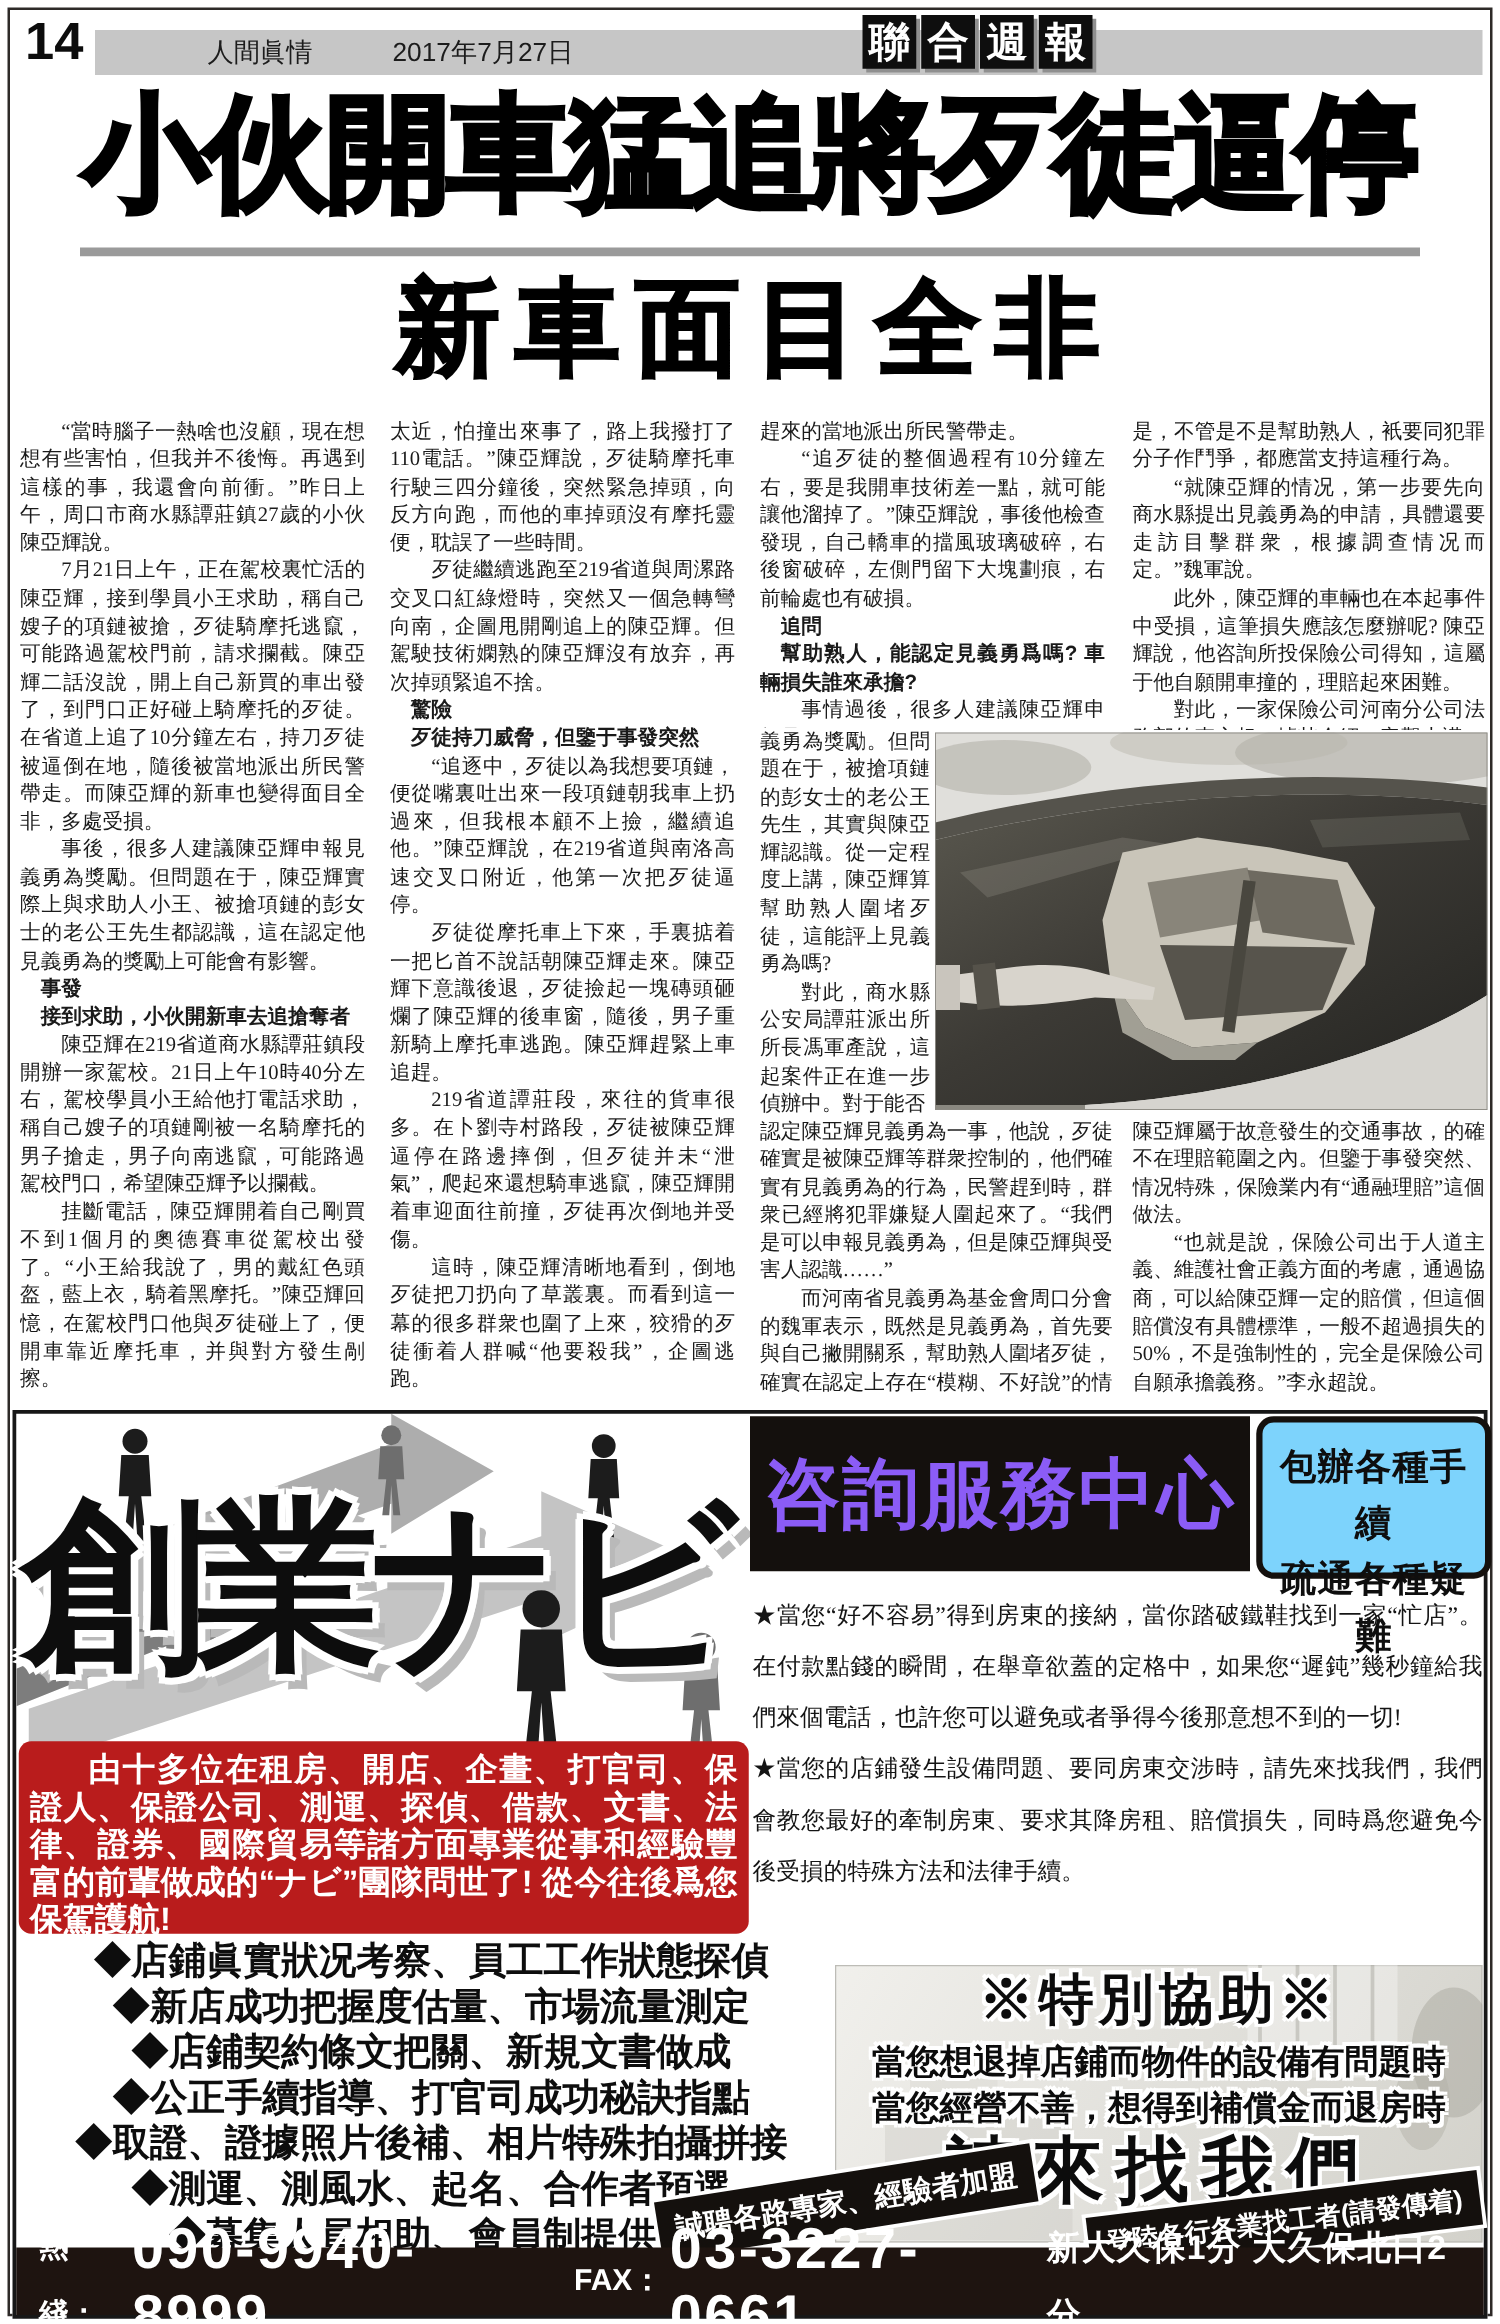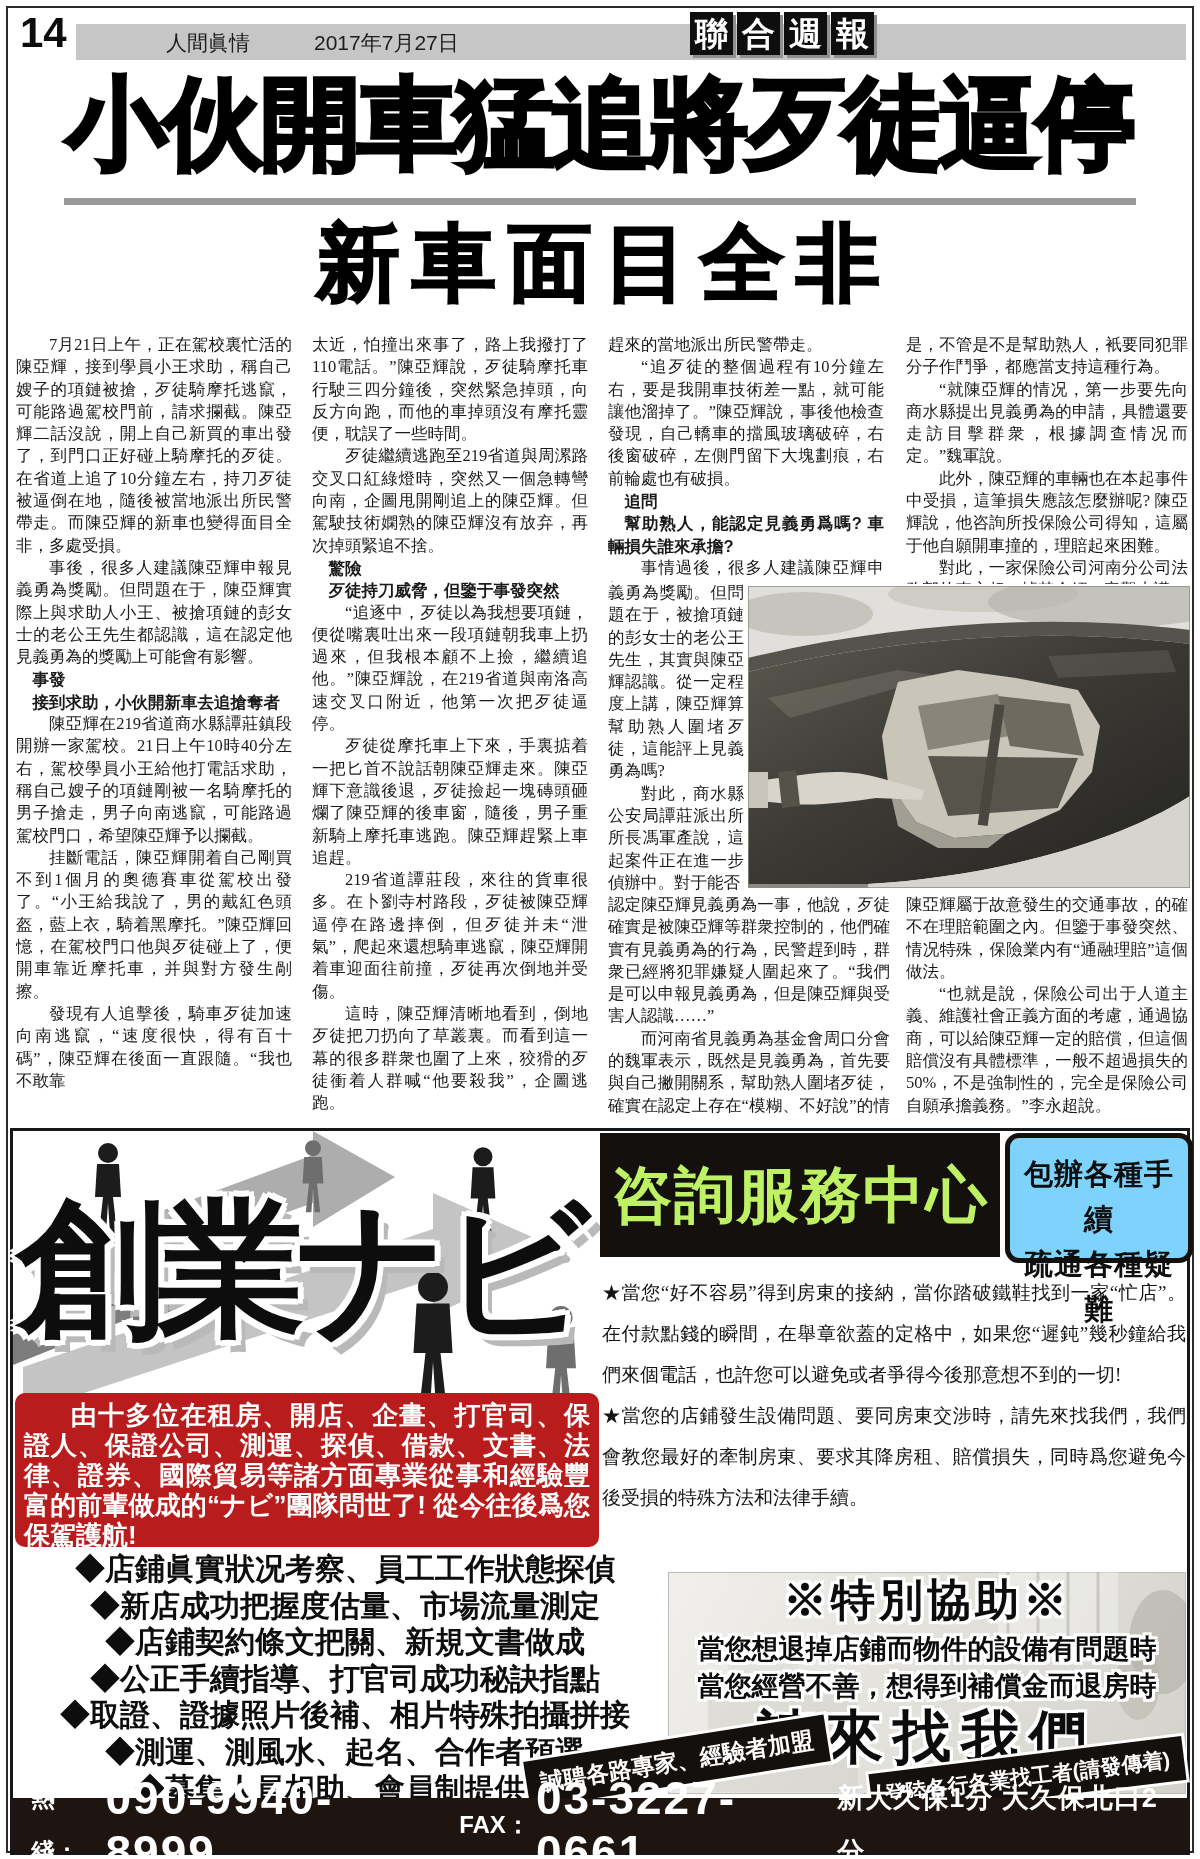--- a/index.html
+++ b/index.html
@@ -47,21 +47,21 @@
 
   
   .ad{position:absolute;left:10px;top:1128px;width:1180px;height:727px;border:3px solid #171717;
       box-sizing:border-box;background:#fff;font-family:"Liberation Sans",sans-serif;}
   .ad-art{position:absolute;left:0;top:0;width:588px;height:268px;overflow:hidden;}
   .brand{position:absolute;left:4px;top:64px;width:585px;margin:0;white-space:nowrap;
          font:900 148px/1 "Liberation Sans",sans-serif;letter-spacing:-8px;color:#0d0d0d;
          text-shadow:-5px -5px 0 #fff,5px -5px 0 #fff,-5px 5px 0 #fff,5px 5px 0 #fff,
                      -6px 0 0 #fff,6px 0 0 #fff,0 -6px 0 #fff,0 6px 0 #fff,10px 12px 0 #b9b9b9;}
   .center-title{position:absolute;left:587px;top:2px;width:400px;height:124px;background:#14100d;
-        color:#bef264;margin:0;text-align:center;font:900 61px/124px "Liberation Sans",sans-serif;letter-spacing:2px;}
+        color:#8b5cf6;margin:0;text-align:center;font:900 61px/124px "Liberation Sans",sans-serif;letter-spacing:2px;}
   .side-box{position:absolute;left:992px;top:2px;width:178px;height:106px;border:5px solid #14100d;
         border-radius:14px;background:#7dd3fc;text-align:center;padding-top:14px;}
   .side-box div{font:900 29px/45px "Liberation Sans",sans-serif;color:#0e0e0e;letter-spacing:1px;}
   .star-zone{position:absolute;left:589px;top:141px;width:584px;font-family:"Liberation Serif",serif;
         font-size:19px;line-height:41px;text-align:justify;color:#141414;}
   .star-zone p{margin:0;}
   .intro-box{position:absolute;left:2px;top:262px;width:566px;height:140px;background:#b91c1c;border-radius:10px;
         color:#fff;font:bold 26px/30px "Liberation Sans",sans-serif;padding:7px 9px;text-align:justify;text-indent:1.8em;}
   .bullets{position:absolute;left:2px;top:420px;width:660px;text-align:center;}
   .bullets p{margin:0;font:900 30px/36.6px "Liberation Sans",sans-serif;color:#0d0d0d;white-space:nowrap;}
@@ -98,20 +98,21 @@
     <div class="hdr-date">2017年7月27日</div>
     <div class="logo"><span>聯</span><span>合</span><span>週</span><span>報</span></div>
   </header>
 
   <h1 class="headline">小伙開車猛追將歹徒逼停</h1>
   <div class="headline-rule"></div>
   <h2 class="subheadline">新車面目全非</h2>
 
   <section>
     <div class="col" id="col1">
+        <p class="sg-p">“當時腦子一熱啥也沒顧，現在想想有些害怕，但我并不後悔。再遇到這樣的事，我還會向前衝。”昨日上午，周口市商水縣譚莊鎮27歲的小伙陳亞輝說。</p>
         <p class="sg-p">7月21日上午，正在駕校裏忙活的陳亞輝，接到學員小王求助，稱自己嫂子的項鏈被搶，歹徒騎摩托逃竄，可能路過駕校門前，請求攔截。陳亞輝二話沒說，開上自己新買的車出發了，到門口正好碰上騎摩托的歹徒。在省道上追了10分鐘左右，持刀歹徒被逼倒在地，隨後被當地派出所民警帶走。而陳亞輝的新車也變得面目全非，多處受損。</p>
         <p class="sg-p">事後，很多人建議陳亞輝申報見義勇為獎勵。但問題在于，陳亞輝實際上與求助人小王、被搶項鏈的彭女士的老公王先生都認識，這在認定他見義勇為的獎勵上可能會有影響。</p>
         <p class="sg-h">事發</p>
         <p class="sg-h">接到求助，小伙開新車去追搶奪者</p>
         <p class="sg-p">陳亞輝在219省道商水縣譚莊鎮段開辦一家駕校。21日上午10時40分左右，駕校學員小王給他打電話求助，稱自己嫂子的項鏈剛被一名騎摩托的男子搶走，男子向南逃竄，可能路過駕校門口，希望陳亞輝予以攔截。</p>
         <p class="sg-p">挂斷電話，陳亞輝開着自己剛買不到1個月的奧德賽車從駕校出發了。“小王給我說了，男的戴紅色頭盔，藍上衣，騎着黑摩托。”陳亞輝回憶，在駕校門口他與歹徒碰上了，便開車靠近摩托車，并與對方發生剮擦。</p>
         <p class="sg-p">發現有人追擊後，騎車歹徒加速向南逃竄，“速度很快，得有百十碼”，陳亞輝在後面一直跟隨。“我也不敢靠</p>
       </div>
     <div class="col" id="col2">
         <p class="sg-c">太近，怕撞出來事了，路上我撥打了110電話。”陳亞輝說，歹徒騎摩托車行駛三四分鐘後，突然緊急掉頭，向反方向跑，而他的車掉頭沒有摩托靈便，耽誤了一些時間。</p>

